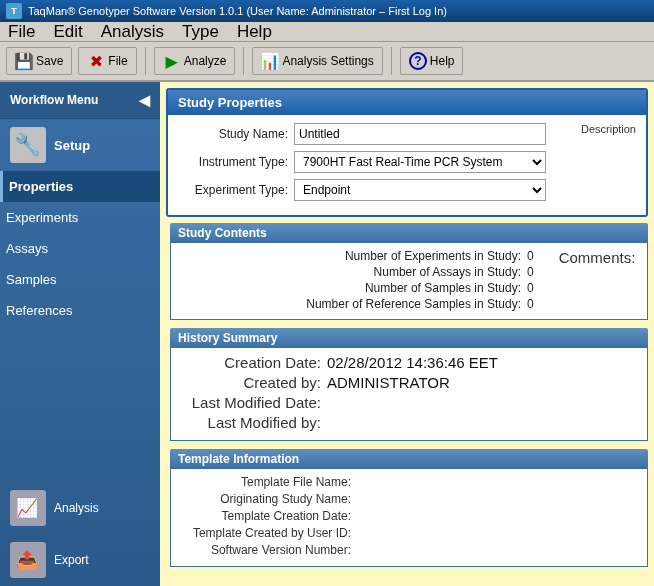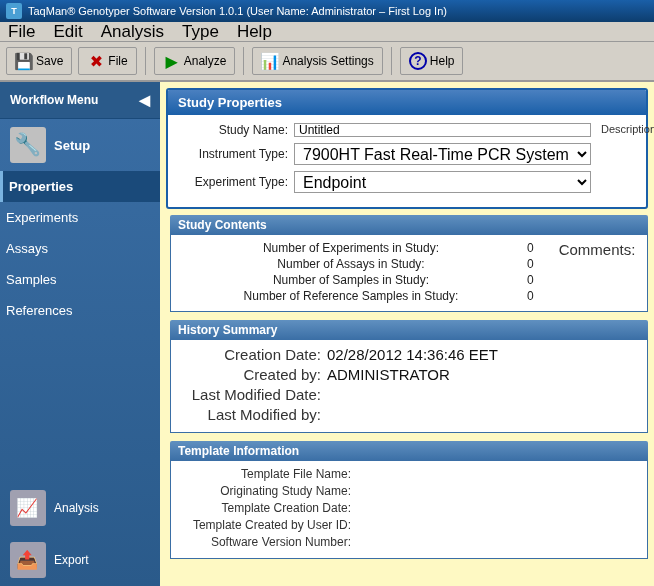--- a/index.html
+++ b/index.html
@@ -222,28 +222,28 @@
       text-align: right;
       min-width: 110px;
       font-size: 12px;
       color: #222;
     }
     .form-input {
       flex: 1;
       border: 1px solid #999;
       padding: 2px 4px;
       font-size: 12px;
-      height: 14px;
+      height: 22px;
       background: white;
     }
     .form-select {
       flex: 1;
       border: 1px solid #999;
       padding: 1px 4px;
-      font-size: 16px;
+      font-size: 12px;
       height: 22px;
       background: white;
       appearance: auto;
     }
 
     
     .section {
       margin: 0 6px 8px 10px;
     }
     .section-header {
@@ -261,21 +261,21 @@
       padding: 6px 10px;
       background: white;
     }
     .section-row {
       display: flex;
       justify-content: space-between;
       font-size: 12px;
       margin-bottom: 2px;
       color: #222;
     }
-    .section-row-label { text-align: center; flex: 1; }
+    .section-row-label { text-align: right; flex: 1; }
     .section-row-value { width: 30px; text-align: left; margin-left: 6px; }
 
     .history-row {
       display: flex;
       font-size: 15px;
       margin-bottom: 3px;
       color: #222;
     }
     .history-label {
       text-align: right;

